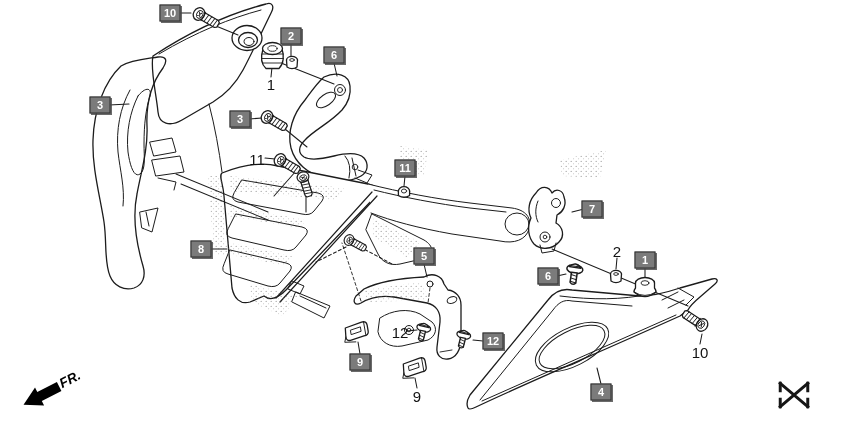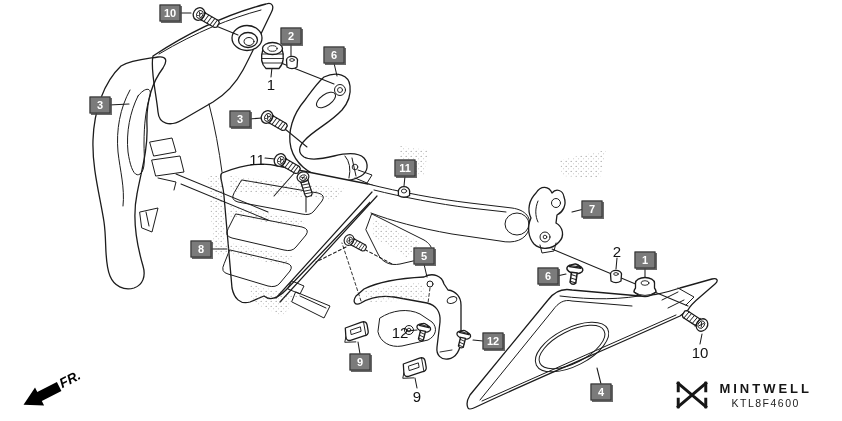--- a/index.html
+++ b/index.html
@@ -258,19 +258,15 @@
   <div class="lb" style="left:617px;top:251px">2</div>
   <div class="lb" style="left:700px;top:352px">10</div>
   <div class="lb" style="left:400px;top:332px">12</div>
   <div class="lb" style="left:417px;top:396px">9</div>
 
   <div class="brand">
     <svg width="36" height="36" viewBox="0 0 34 34" fill="none" stroke="#161616" stroke-width="2.8" stroke-linecap="square">
       <path d="M 4,6 L 30,28 M 30,6 L 4,28"></path>
       <path d="M 4,6 L 4,13 M 4,21 L 4,28 M 30,6 L 30,13 M 30,21 L 30,28"></path>
     </svg>
-    <div class="bcol">
-      <div class="bname">MINTWELL</div>
-      <div class="bcode">KTL8F4600</div>
-    </div>
   </div>
 
 </div>
 
 </body></html>

